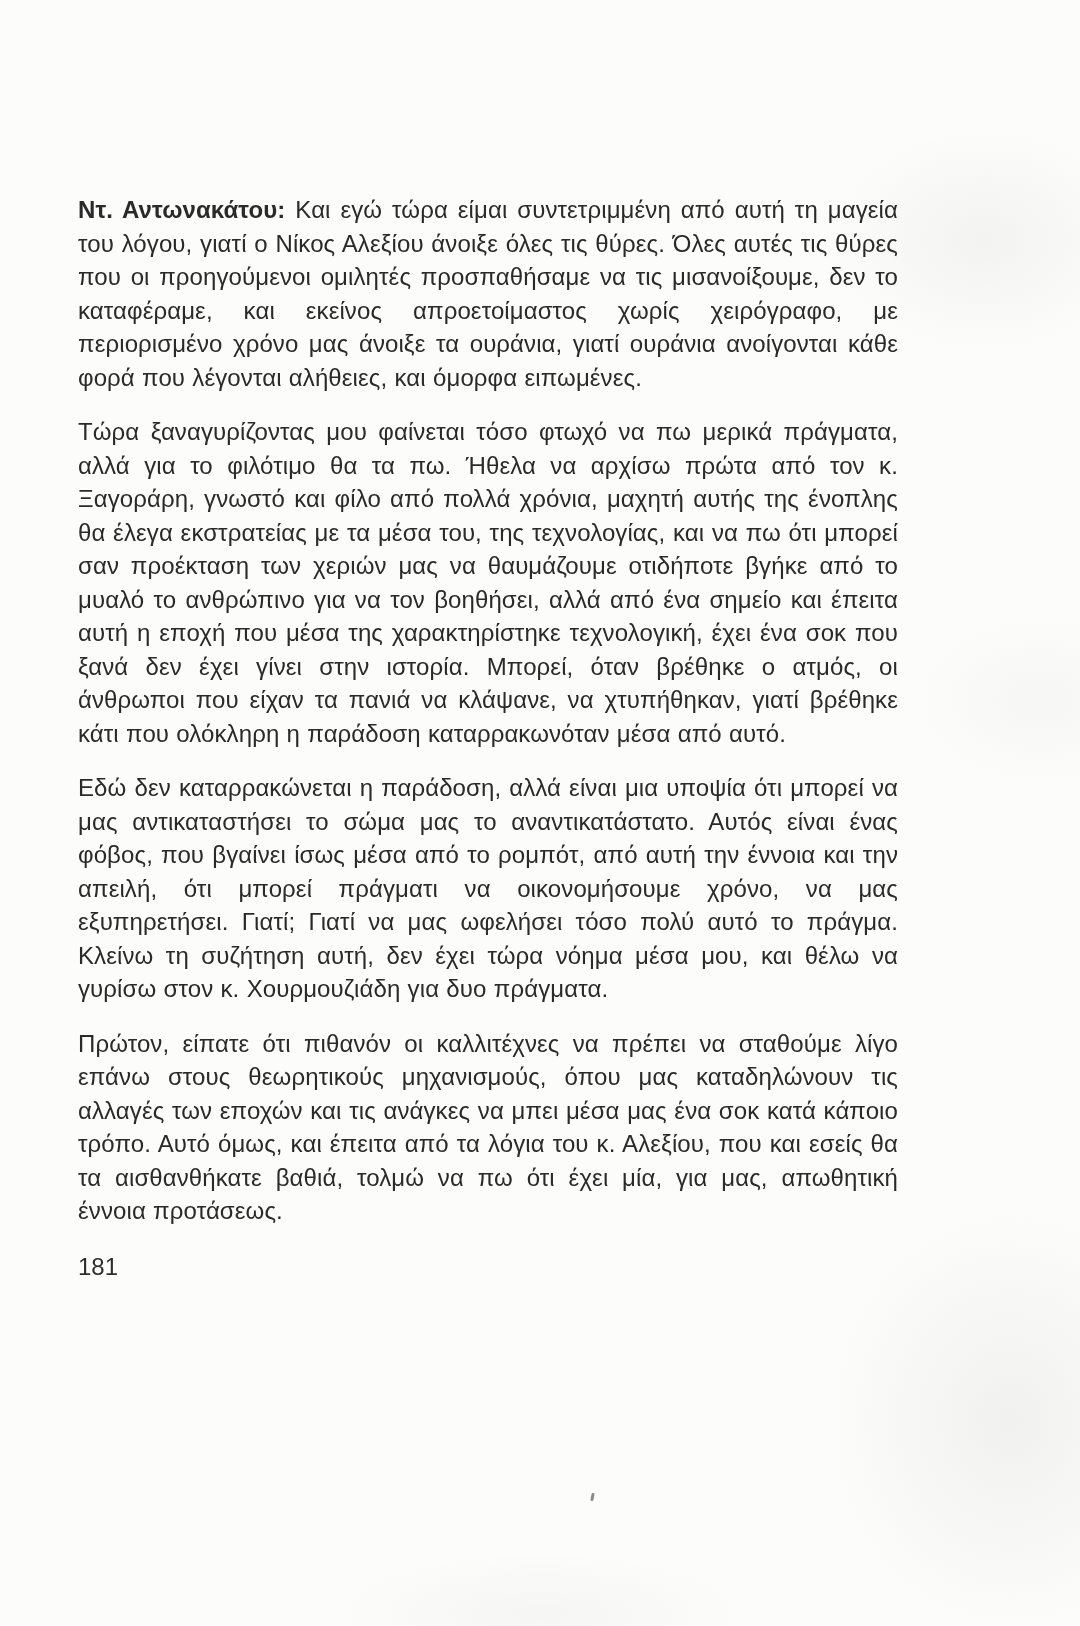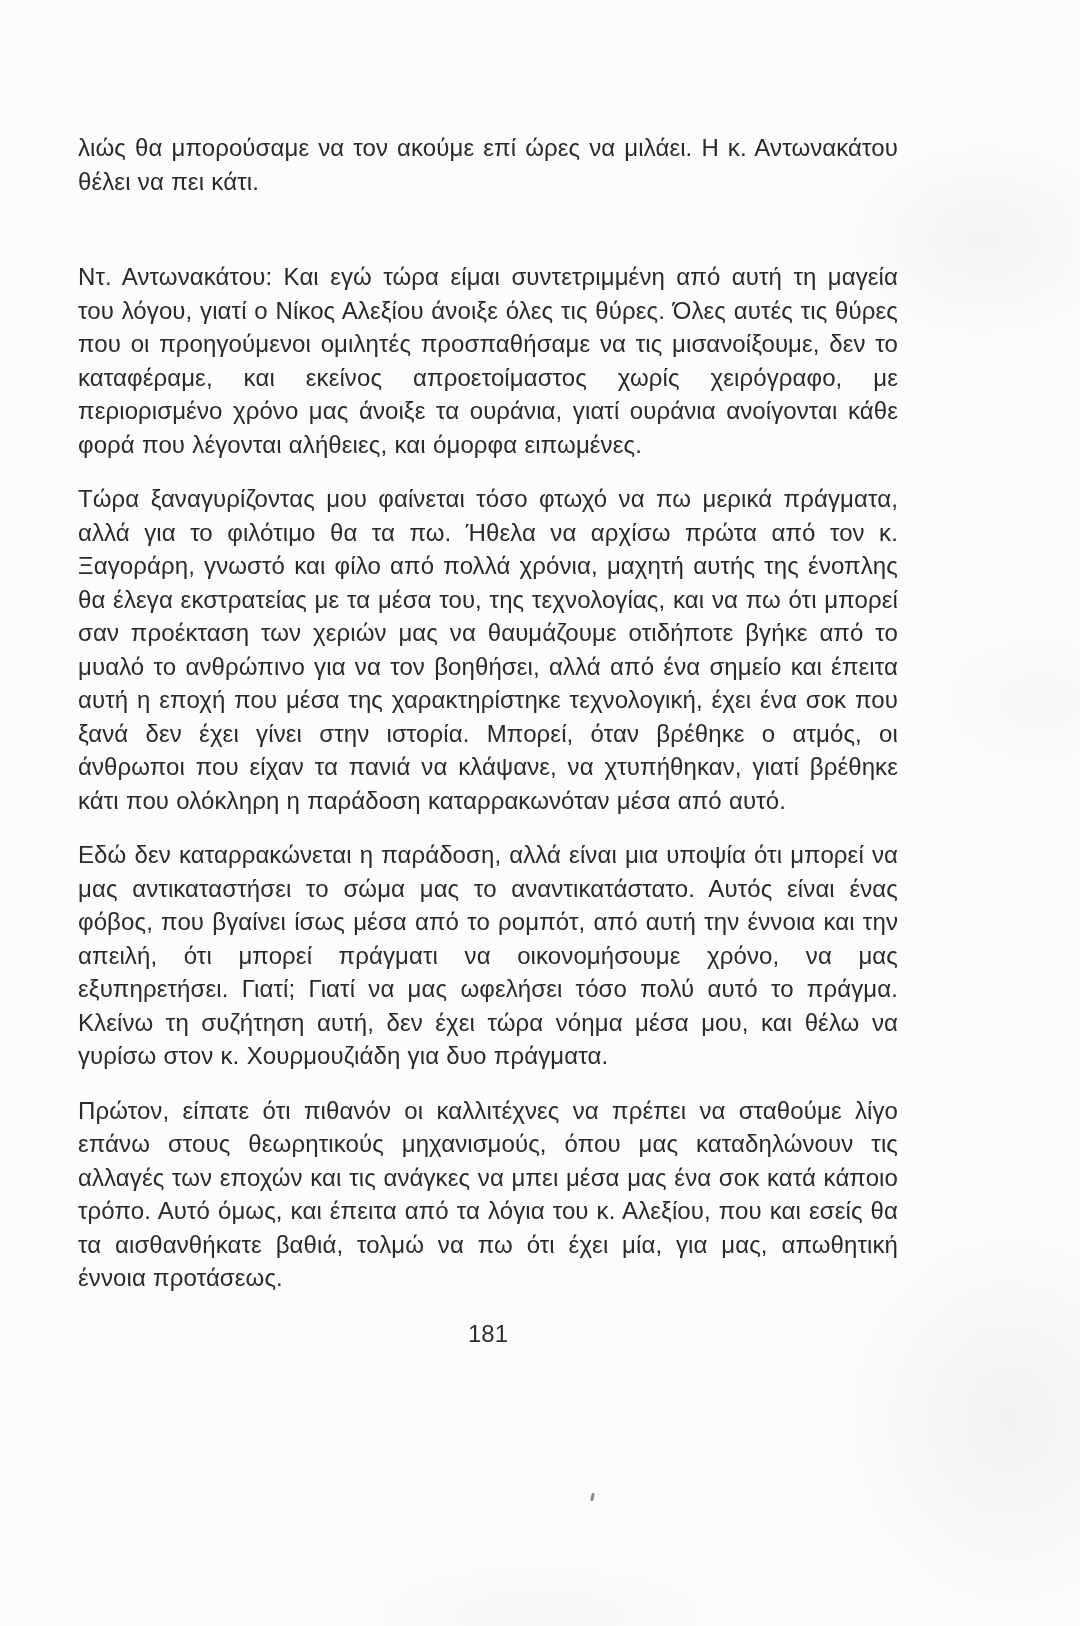--- a/index.html
+++ b/index.html
@@ -31,46 +31,45 @@
     font-size: 24px;
     line-height: 33.5px;
     text-align: justify;
     letter-spacing: 0.1px;
     word-spacing: 0.5px;
   }
   .para.speaker-para {
     margin-top: 62px;
   }
   .lead {
-    font-weight: normal;
+    font-weight: bold;
   }
   .page-number {
     margin-top: 22px;
     font-size: 24px;
     line-height: 33px;
-    text-align: center;
+    text-align: left;
     color: #2e2e2e;
   }
   .speck {
     position: absolute;
     left: 591px;
     top: 1493px;
     width: 3px;
     height: 8px;
     background: #8a8a8a;
     border-radius: 2px;
     transform: rotate(12deg);
   }
 </style>
 </head>
 <body>
 
 <div class="page">
 
-  <p class="para"><span class="lead"></span><span>λιώς θα μπορούσαμε να τον ακούμε επί ώρες να μιλάει. Η κ. Αντωνακάτου θέλει να πει κάτι.</span></p>
 
   <p class="para speaker-para"><span class="lead">Ντ. Αντωνακάτου:</span><span> Και εγώ τώρα είμαι συντετριμμένη από αυτή τη μαγεία του λόγου, γιατί ο Νίκος Αλεξίου άνοιξε όλες τις θύρες. Όλες αυτές τις θύρες που οι προηγούμενοι ομιλητές προσπαθήσαμε να τις μισανοίξουμε, δεν το καταφέραμε, και εκείνος απροετοίμαστος χωρίς χειρόγραφο, με περιορισμένο χρόνο μας άνοιξε τα ουράνια, γιατί ουράνια ανοίγονται κάθε φορά που λέγονται αλήθειες, και όμορφα ειπωμένες.</span></p>
 
   <p class="para"><span class="lead"></span><span>Τώρα ξαναγυρίζοντας μου φαίνεται τόσο φτωχό να πω μερικά πράγματα, αλλά για το φιλότιμο θα τα πω. Ήθελα να αρχίσω πρώτα από τον κ. Ξαγοράρη, γνωστό και φίλο από πολλά χρόνια, μαχητή αυτής της ένοπλης θα έλεγα εκστρατείας με τα μέσα του, της τεχνολογίας, και να πω ότι μπορεί σαν προέκταση των χεριών μας να θαυμάζουμε οτιδήποτε βγήκε από το μυαλό το ανθρώπινο για να τον βοηθήσει, αλλά από ένα σημείο και έπειτα αυτή η εποχή που μέσα της χαρακτηρίστηκε τεχνολογική, έχει ένα σοκ που ξανά δεν έχει γίνει στην ιστορία. Μπορεί, όταν βρέθηκε ο ατμός, οι άνθρωποι που είχαν τα πανιά να κλάψανε, να χτυπήθηκαν, γιατί βρέθηκε κάτι που ολόκληρη η παράδοση καταρρακωνόταν μέσα από αυτό.</span></p>
 
   <p class="para"><span class="lead"></span><span>Εδώ δεν καταρρακώνεται η παράδοση, αλλά είναι μια υποψία ότι μπορεί να μας αντικαταστήσει το σώμα μας το αναντικατάστατο. Αυτός είναι ένας φόβος, που βγαίνει ίσως μέσα από το ρομπότ, από αυτή την έννοια και την απειλή, ότι μπορεί πράγματι να οικονομήσουμε χρόνο, να μας εξυπηρετήσει. Γιατί; Γιατί να μας ωφελήσει τόσο πολύ αυτό το πράγμα. Κλείνω τη συζήτηση αυτή, δεν έχει τώρα νόημα μέσα μου, και θέλω να γυρίσω στον κ. Χουρμουζιάδη για δυο πράγματα.</span></p>
 
   <p class="para"><span class="lead"></span><span>Πρώτον, είπατε ότι πιθανόν οι καλλιτέχνες να πρέπει να σταθούμε λίγο επάνω στους θεωρητικούς μηχανισμούς, όπου μας καταδηλώνουν τις αλλαγές των εποχών και τις ανάγκες να μπει μέσα μας ένα σοκ κατά κάποιο τρόπο. Αυτό όμως, και έπειτα από τα λόγια του κ. Αλεξίου, που και εσείς θα τα αισθανθήκατε βαθιά, τολμώ να πω ότι έχει μία, για μας, απωθητική έννοια προτάσεως.</span></p>
 
 

